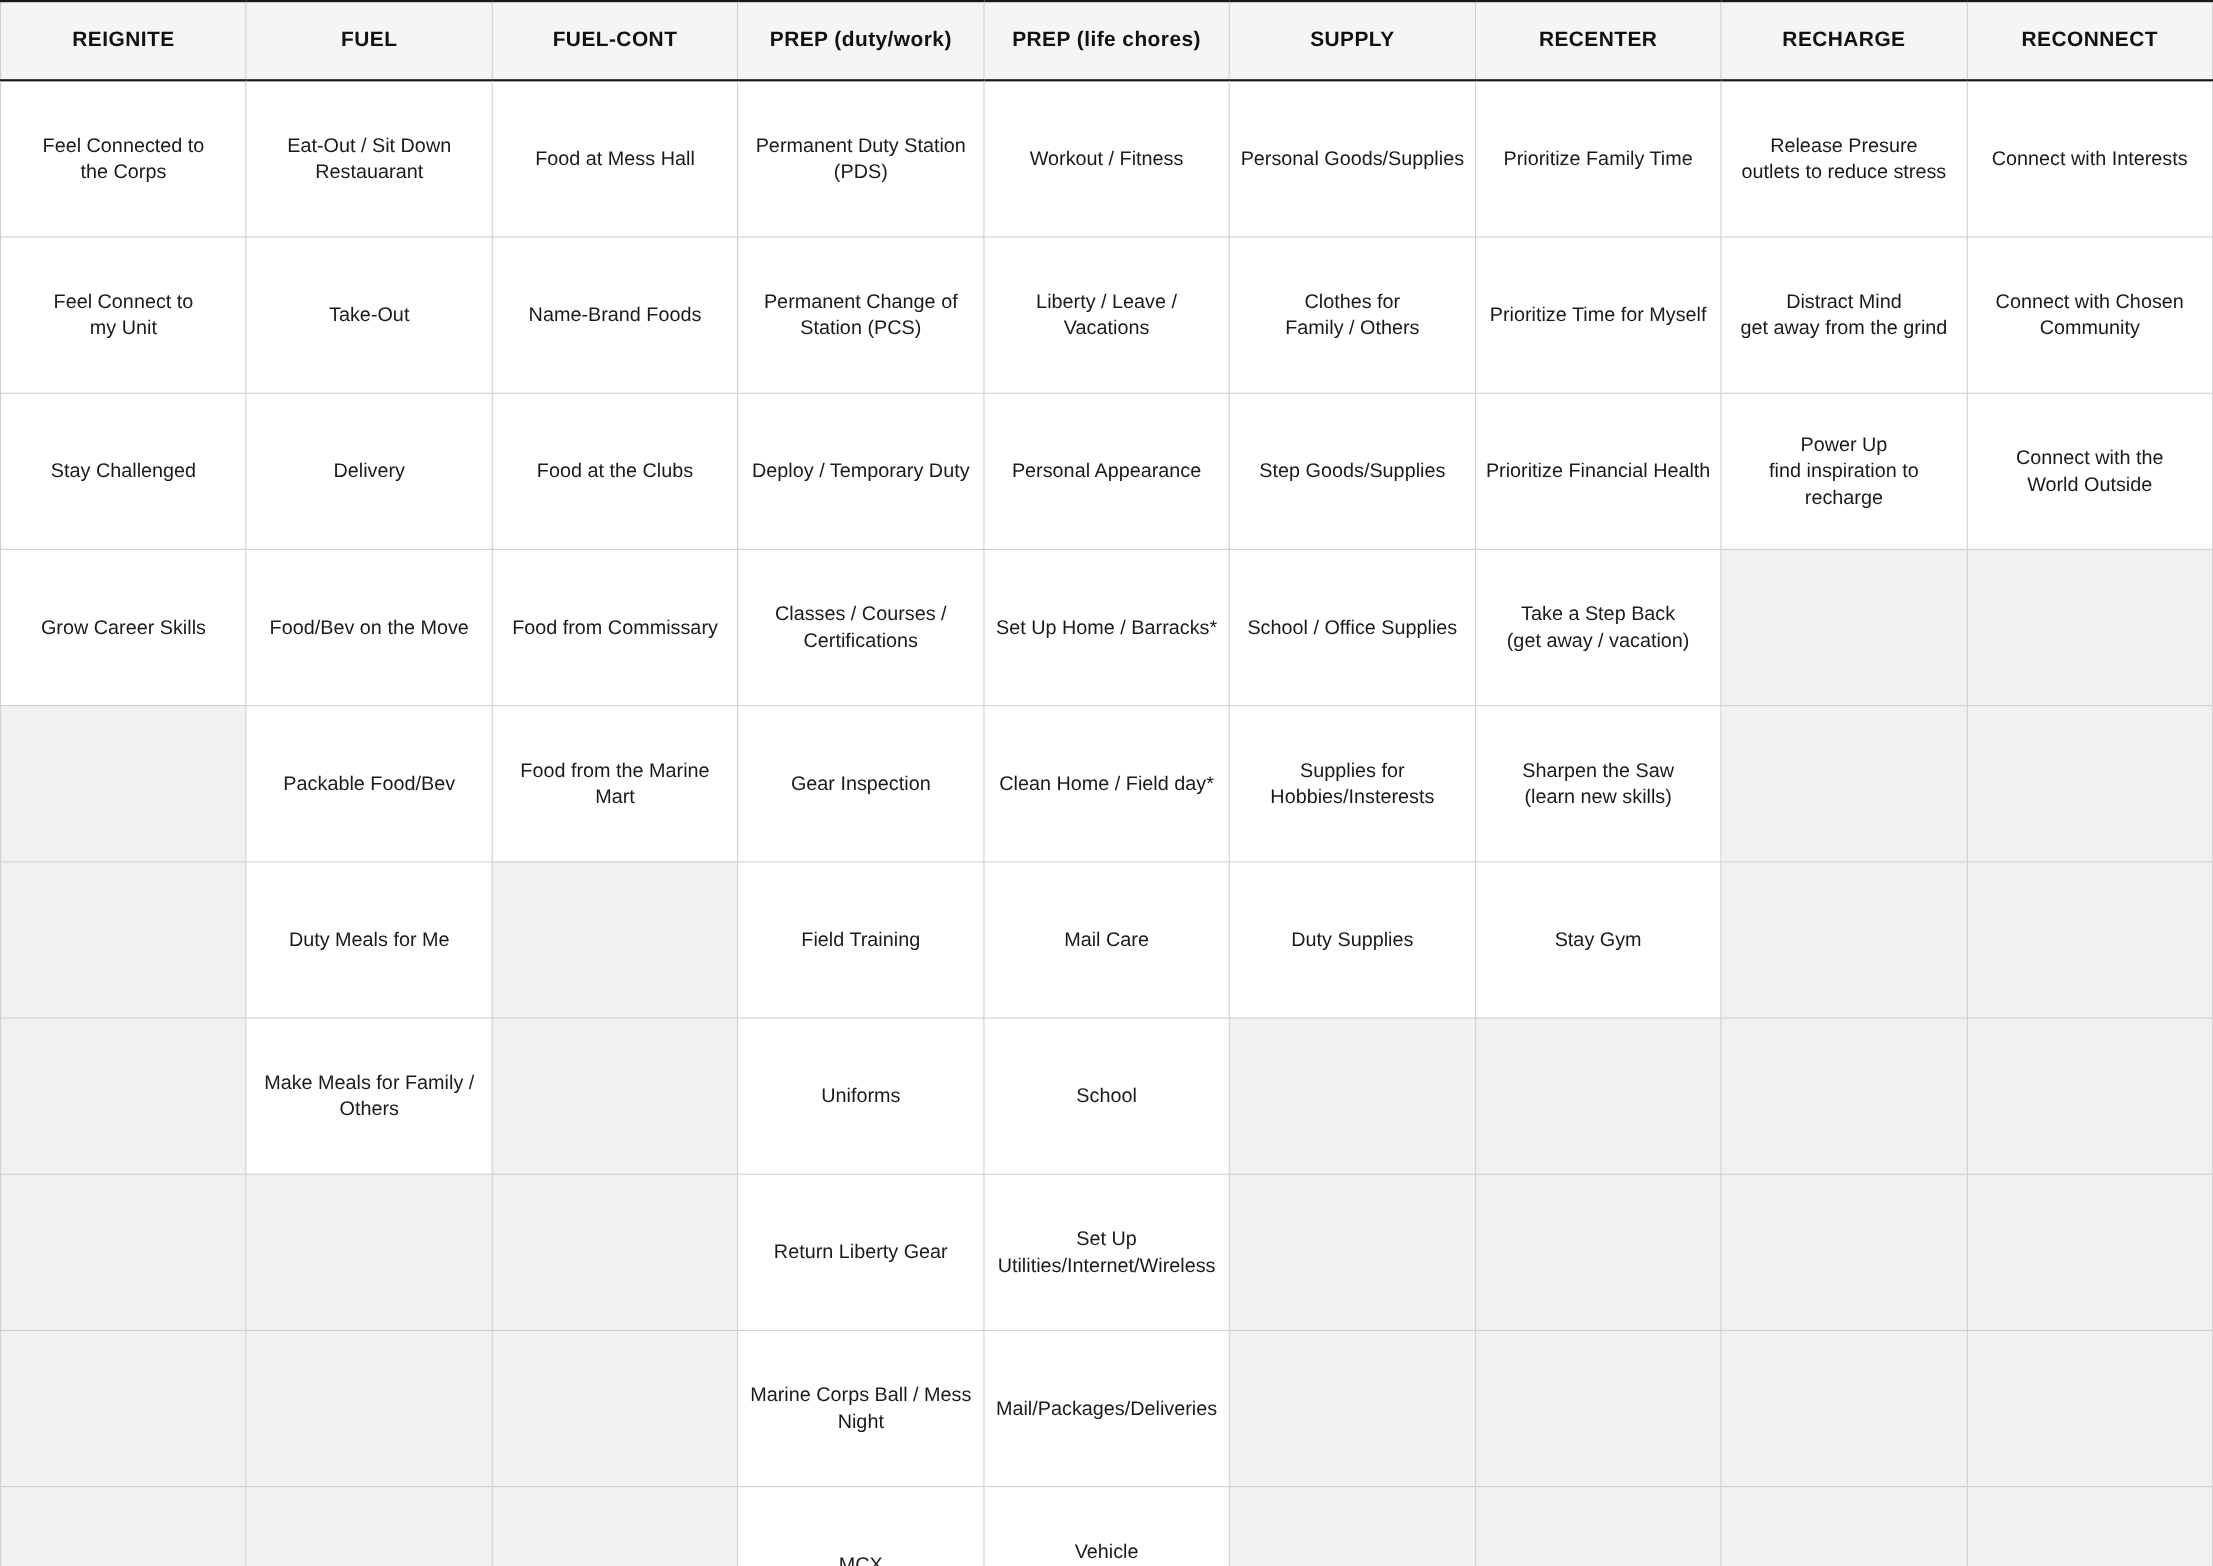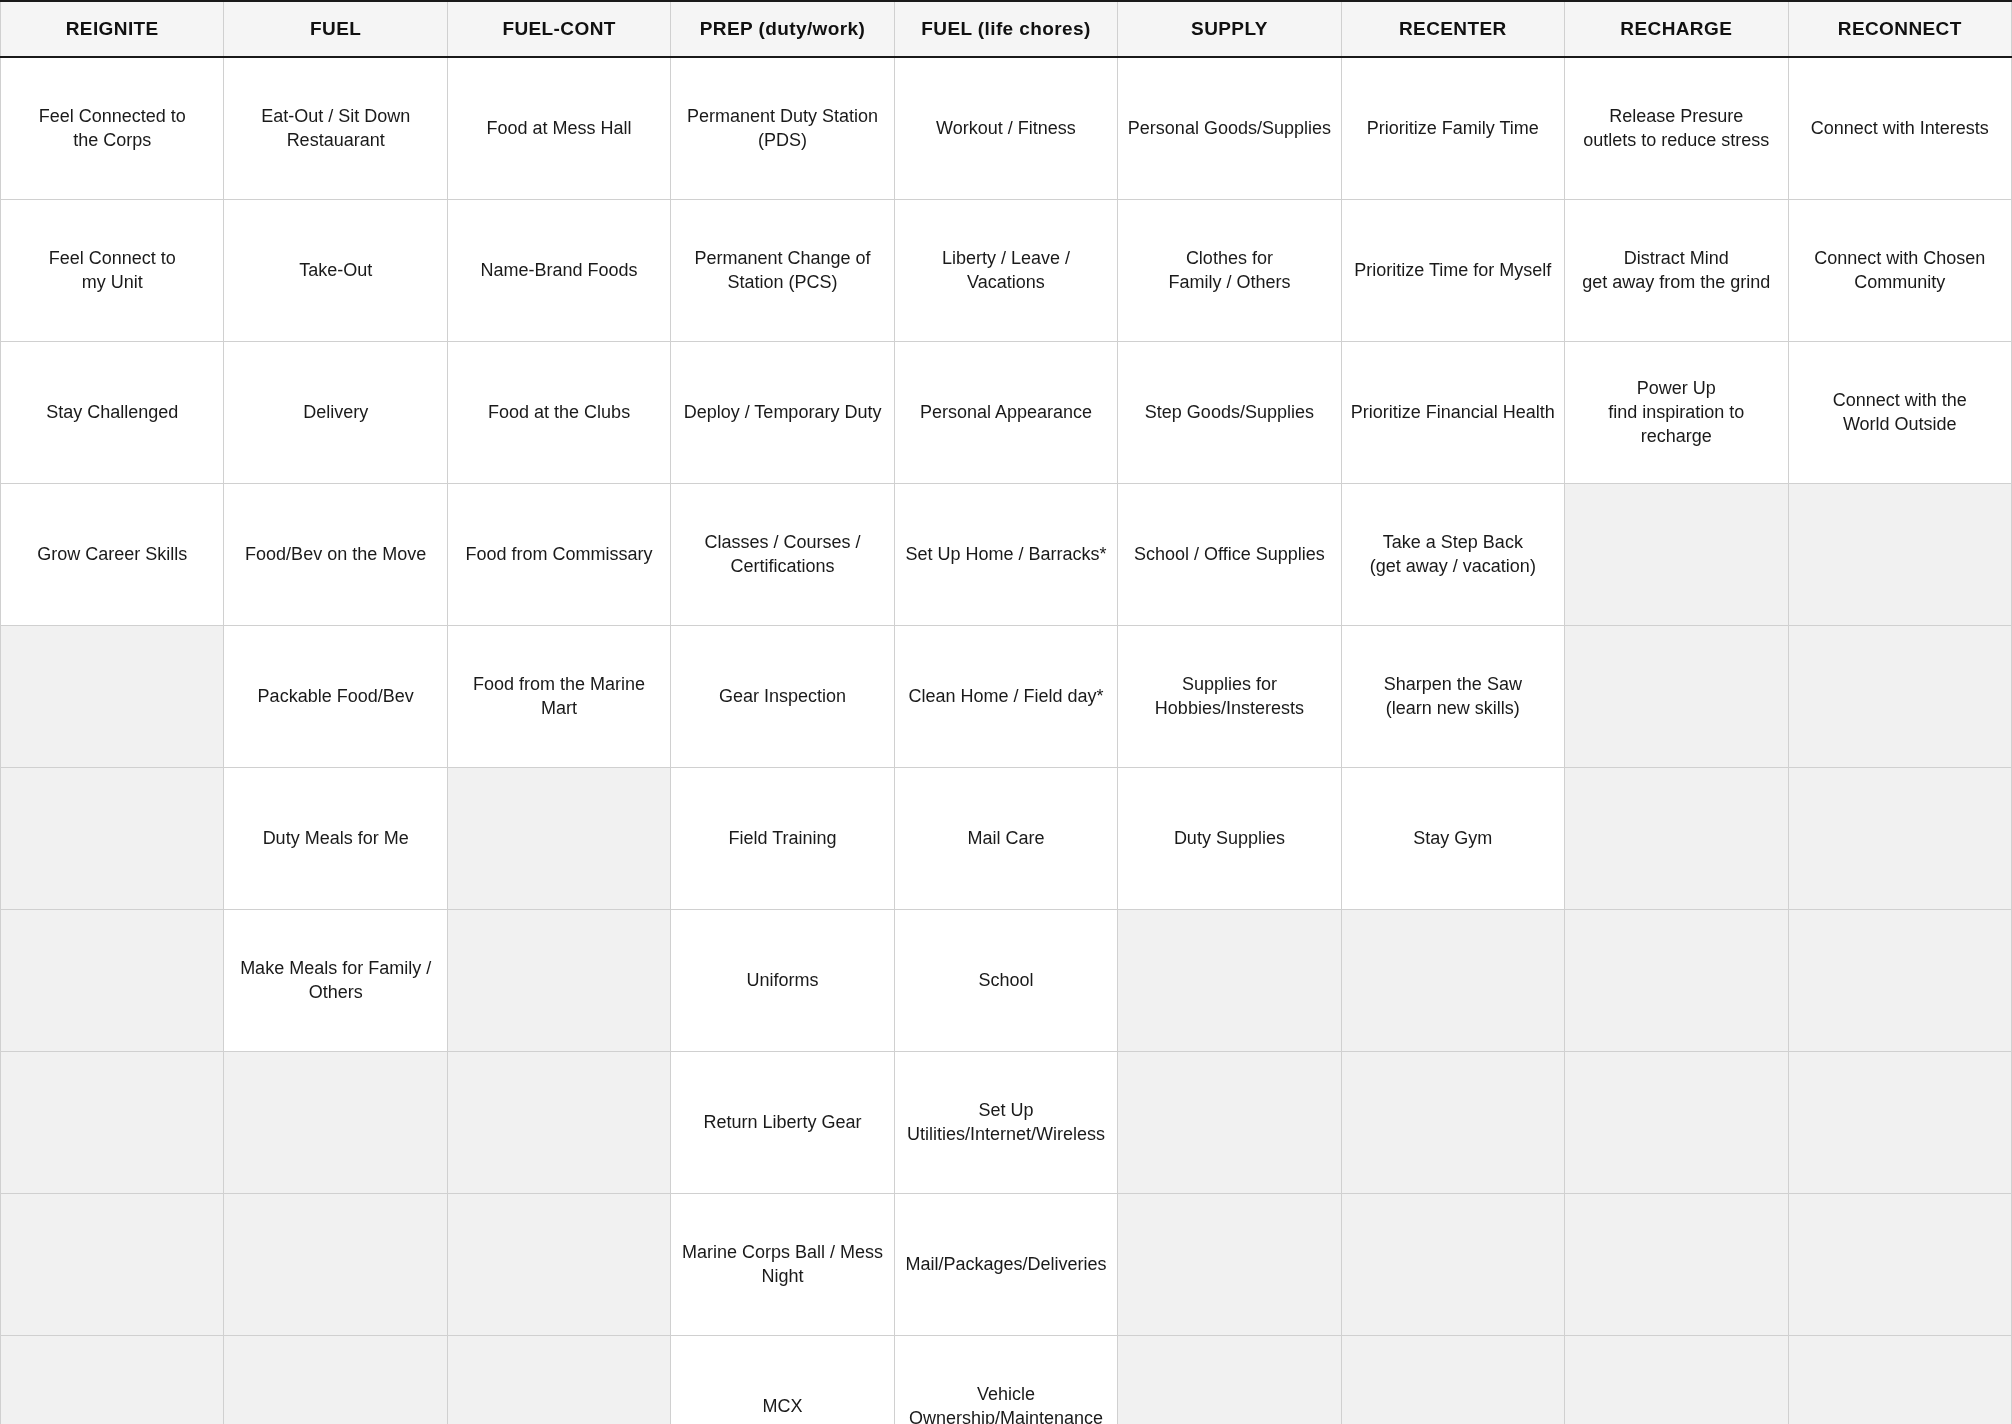--- a/index.html
+++ b/index.html
@@ -23,21 +23,21 @@
   }
   table.grid th, table.grid td {
     border: 1px solid #d0d0d0;
     box-sizing: border-box;
     vertical-align: middle;
     text-align: center;
     padding: 4px 8px;
   }
   
   table.grid th {
-    height: 56px;
+    height: 72px;
     background: #f5f5f5;
     font-size: 19px;
     font-weight: bold;
     color: #111111;
     letter-spacing: 0.4px;
     border-top: 2px solid #1a1a1a;
     border-bottom: 2px solid #1a1a1a;
   }
   table.grid td {
     height: 142px;
@@ -70,21 +70,21 @@
 <body>
 
 <div id="page">
   <table class="grid">
     <thead>
       <tr id="header-row">
           <th class="colhead">REIGNITE</th>
           <th class="colhead">FUEL</th>
           <th class="colhead">FUEL-CONT</th>
           <th class="colhead">PREP (duty/work)</th>
-          <th class="colhead">FUEL (life chores)</th>
+          <th class="colhead">PREP (life chores)</th>
           <th class="colhead">SUPPLY</th>
           <th class="colhead">RECENTER</th>
           <th class="colhead">RECHARGE</th>
           <th class="colhead">RECONNECT</th>
         </tr>
     </thead>
     <tbody id="table-body">
         <tr>
           <td class="filled">
             <span class="cell-text">Feel Connected to

